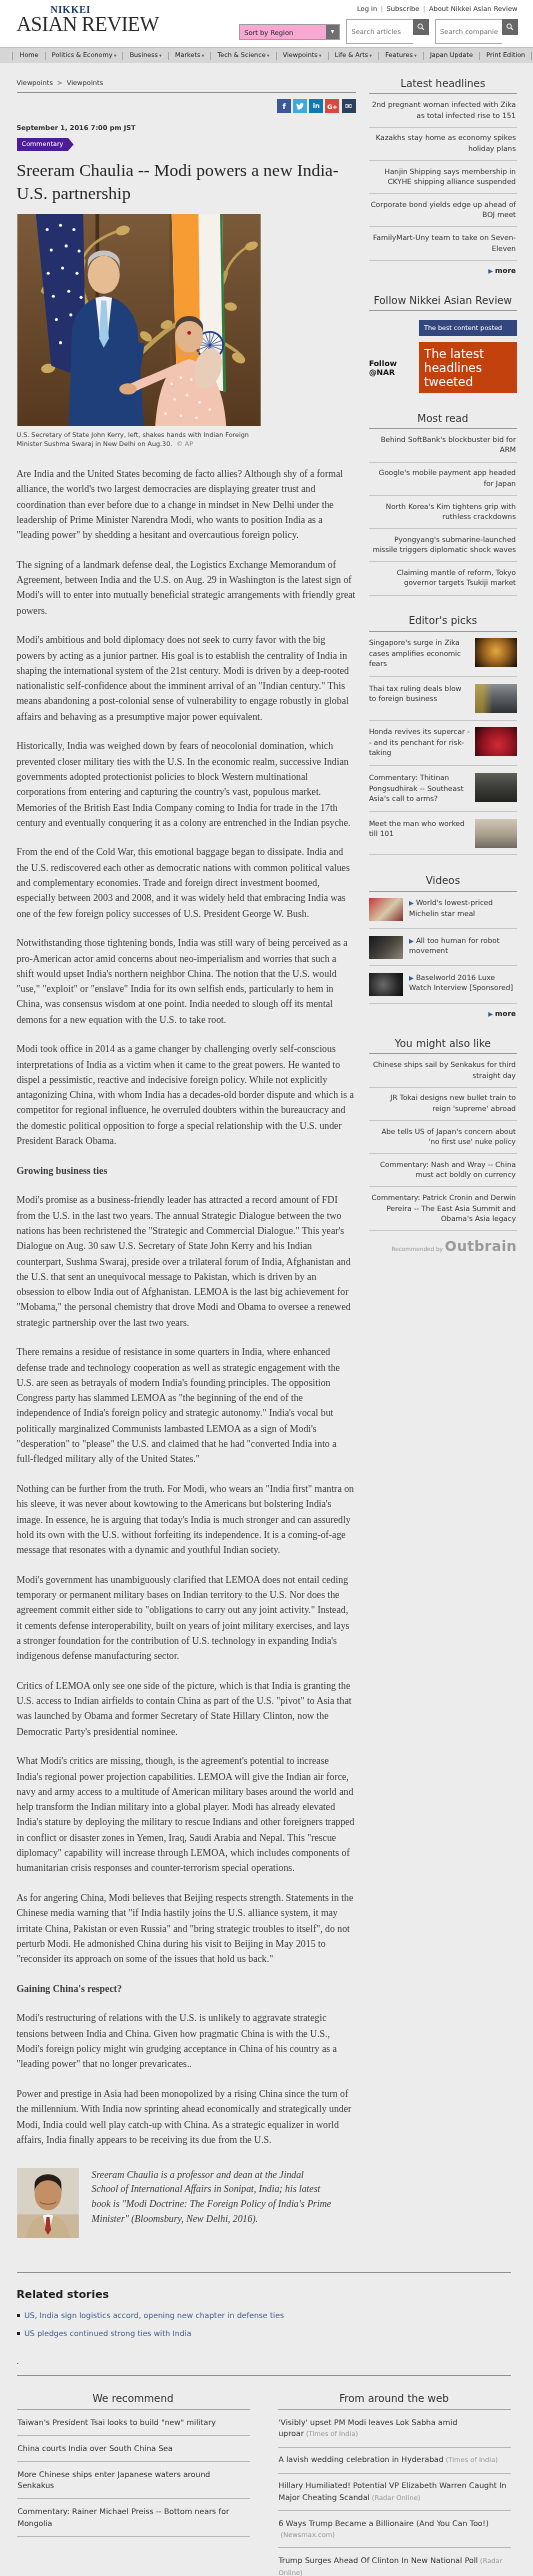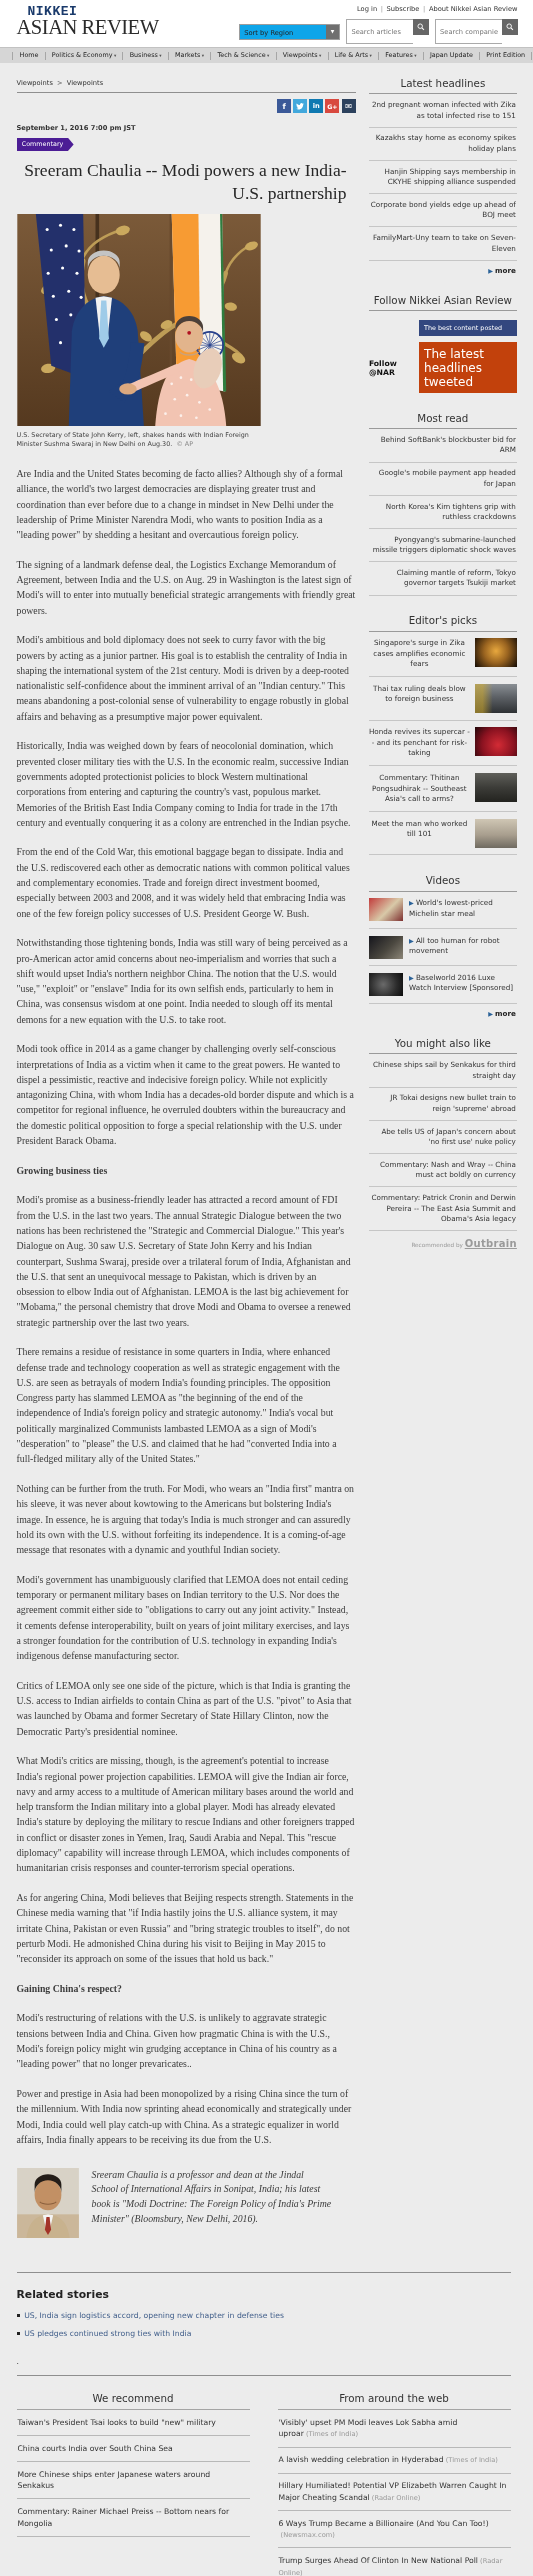--- a/index.html
+++ b/index.html
@@ -2,28 +2,28 @@
 <html style="font-size:8.2px"><head>
 <meta charset="utf-8">
 <style>
   * { margin:0; padding:0; box-sizing:border-box; }
   html { background:#dcdcdc; }
   body { width:534px; margin:0 auto; background:#ececec; font-family:"DejaVu Sans","Liberation Sans",sans-serif; color:#333; }
 
   
   .topbar { background:#fff; padding:5.2px 16.5px 3.1px; display:flex; align-items:flex-start; }
   .logo-block { line-height:1; }
-  .logo-top { display:block; font-size:13px; font-weight:bold; letter-spacing:0.5px; color:#1a3a6b; margin-left:11px; font-family:Liberation Mono, monospace; }
+  .logo-top { display:block; font-size:10px; font-weight:bold; letter-spacing:0.5px; color:#1a3a6b; margin-left:34px; font-family:Liberation Serif, serif; }
   .logo-main { display:block; font-family:"Liberation Serif",serif; font-size:20.6px; color:#2b2b2b; letter-spacing:-0.5px; margin-top:-1px; }
   .top-right { margin-left:auto; display:flex; flex-direction:column; align-items:flex-end; }
   .top-links { font-size:6.7px; color:#333; }
   .top-links span.lnk { cursor:pointer; }
   .top-links span.sep { color:#999; margin:0 3.6px; }
   .search-row { display:flex; gap:6.2px; margin-top:6.2px; align-items:center; }
-  .select-box { display:flex; width:101px; height:15.5px; border:0.5px solid #9c9c9c; background:#0ea5e9; }
+  .select-box { display:flex; width:101px; height:15.5px; border:0.5px solid #9c9c9c; background:#f9a8d4; }
   .select-box .lbl { flex:1; padding:3.6px 4.1px; font-size:6.7px; color:#222; }
   .select-caret { width:13.4px; background:#6f6f6f; color:#fff; display:flex; align-items:center; justify-content:center; font-size:4.6px; }
   .search-box { display:flex; }
   .search-box input { width:67px; height:25px; border:0.5px solid #aaa; border-right:none; padding:0 4.1px; font-size:6.7px; color:#555; background:#fff; font-family:inherit; }
   .search-box button { width:15.5px; height:15.5px; background:#666; border:none; cursor:pointer; display:flex; align-items:center; justify-content:center; }
   .navbar { background:#d6d6d6; border-top:0.5px solid #c2c2c2; padding:0 12.4px; display:flex; height:16px; align-items:center; }
   .nav-item { font-size:6.4px; color:#222; padding:0 6.2px; border-left:0.5px solid #a6a6a6; line-height:7.2px; cursor:pointer; white-space:nowrap; }
   .navbar .nav-item:last-of-type { border-right:0.5px solid #a6a6a6; }
   .nav-item.caret::after { content:" ▾"; font-size:4.6px; color:#555; }
 
@@ -39,21 +39,21 @@
   .main-hr { border:none; border-top:0.5px solid #8f8f8f; margin:0 0 6.2px; }
   .share-row { display:flex; justify-content:flex-end; gap:2.1px; margin:2.1px 0 10.3px; }
   .sicon { width:14px; height:14px; color:#fff; display:flex; align-items:center; justify-content:center; font-weight:bold; font-size:7.7px; cursor:pointer; }
   .sicon.fb { background:#3b5998; }
   .sicon.tw { background:#42a8dc; }
   .sicon.li { background:#0f79b1; font-size:6.7px; }
   .sicon.gp { background:#d8493f; font-size:6.2px; }
   .sicon.em { background:#2c415d; font-size:8.2px; }
   .date { font-size:6.7px; color:#333; margin:1px 0 6.2px;font-weight:bold; }
   .badge { display:inline-block; background:#4c1d95; color:#fff; font-size:6.4px; padding:2.6px 10.3px 2.6px 5.2px; clip-path:polygon(0 0, calc(100% - 5.7px) 0, 100% 50%, calc(100% - 5.7px) 100%, 0 100%); margin-bottom:6.2px; }
-  h1.title { font-family:"Liberation Serif",serif; font-size:17.5px; font-weight:400; color:#262626; line-height:1.28; margin:2.1px 0 10.3px; width:330px;text-align:right; }
+  h1.title { font-family:"Liberation Serif",serif; font-size:17.5px; font-weight:400; color:#262626; line-height:1.28; margin:2.1px 0 10.3px; width:330px; }
   .photo-wrap { width:244px; }
   .photo-wrap svg { display:block; width:244px; height:212px; }
   .caption { font-size:6.4px; color:#3f3f3f; width:242px; margin:4.6px 0 16.5px; line-height:1.45; }
   .credit { color:#8a8a8a; margin-left:2.1px; }
 
   
   .body-p { font-family:"Liberation Serif","DejaVu Serif",serif; font-size:9.8px; line-height:1.56; color:#3c3c3c; margin:0 0 14.4px; }
   .body-p.subhead { font-weight:bold; margin:1px 0 14.4px; }
   .author { display:flex; margin:20.6px 0 0; }
   .author-photo { width:62px; height:70px; flex:none; }
@@ -65,28 +65,28 @@
   .side-title { text-align:center; font-size:10.3px; font-weight:400; color:#333; padding-bottom:4.6px; border-bottom:1.5px solid #9a9a9a; }
   .side-list .item { padding:5.7px 1px; border-bottom:0.5px solid #c6c6c6; font-size:7.2px; line-height:1.45; color:#333; cursor:pointer;text-align:right; }
   .more { text-align:right; font-size:7.2px; font-weight:bold; color:#222; padding:5.7px 1px 0; cursor:pointer; }
   .blue-arrow { color:#2c6399; margin-right:2.1px; font-size:6.2px; }
   .follow-row { display:flex; margin-top:8.2px; align-items:center; }
   .fb-like-gap { width:50px; flex:none; }
   .w-navy { background:#33477f; color:#fff; font-size:6.4px; padding:4.1px 5.2px; flex:1; cursor:pointer; }
   .follow-row2 { display:flex; margin-top:6.2px; align-items:center; }
   .follow-nar { width:50px; flex:none; font-size:7.7px; font-weight:bold; color:#111; cursor:pointer; }
   .w-ltblue { background:#c2410c; color:#fff; font-size:12px; padding:4.6px 5.2px; flex:1; cursor:pointer; }
-  .pick { display:flex; gap:5px; padding:6.7px 0; border-bottom:0.5px solid #c6c6c6; cursor:pointer;text-align:center; }
+  .pick { display:flex; gap:5px; padding:6.7px 0; border-bottom:0.5px solid #c6c6c6; cursor:pointer; }
   .pick-text { flex:1; font-size:7.2px; line-height:1.45; color:#333; }
   .thumb { width:42px; height:29px; flex:none; }
   .video { display:flex; gap:6.2px; padding:6.7px 0; border-bottom:0.5px solid #c6c6c6; cursor:pointer; }
   .vthumb { width:34px; height:23px; flex:none; }
   .vtext { flex:1; font-size:7.2px; line-height:1.45; color:#333; }
   .outbrain { text-align:right; color:#999; font-size:5.7px; padding:7.2px 0 0; }
-  .ob-logo { font-size:10px; color:#9a9a9a; font-weight:bold; letter-spacing:0.3px;text-decoration:underline; }
+  .ob-logo { font-size:14px; color:#9a9a9a; font-weight:bold; letter-spacing:0.3px; }
 
   .thumb-mosquito { background:radial-gradient(circle at 50% 45%, #e8a83e 0%, #9a6420 45%, #120a04 100%); }
   .thumb-factory { background:linear-gradient(90deg, rgba(216,176,42,.55) 18%, rgba(0,0,0,0) 42%), linear-gradient(180deg,#8a8f94 0%,#5d6166 45%,#2e3134 100%); }
   .thumb-supercar { background:radial-gradient(circle at 55% 62%, #d32b35 0%, #8a1220 55%, #20070a 100%); }
   .thumb-soldiers { background:linear-gradient(180deg,#5f5f5a 0%,#3c3c38 50%,#23231f 100%); }
   .thumb-centenarian { background:linear-gradient(180deg,#cfc6b4 0%,#a89e8e 55%,#6f6a60 100%); }
   .thumb-food { background:linear-gradient(135deg,#c23b3b 0%,#d8c9a8 55%,#7d2f2f 100%); }
   .thumb-robot { background:linear-gradient(135deg,#15151c 0%,#4a473f 55%,#8c8678 100%); }
   .thumb-watch { background:radial-gradient(circle at 42% 50%, #6a6a6a 0%, #2b2b2b 60%, #0c0c0c 100%); }
 

